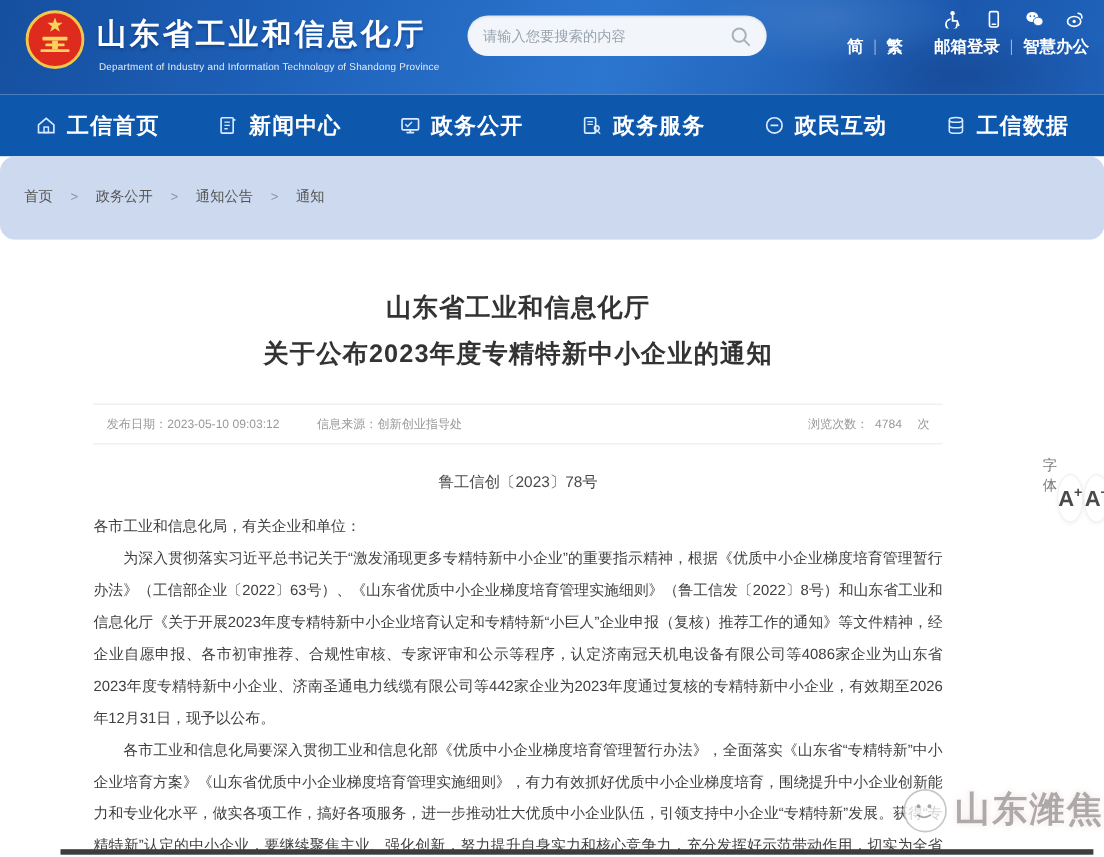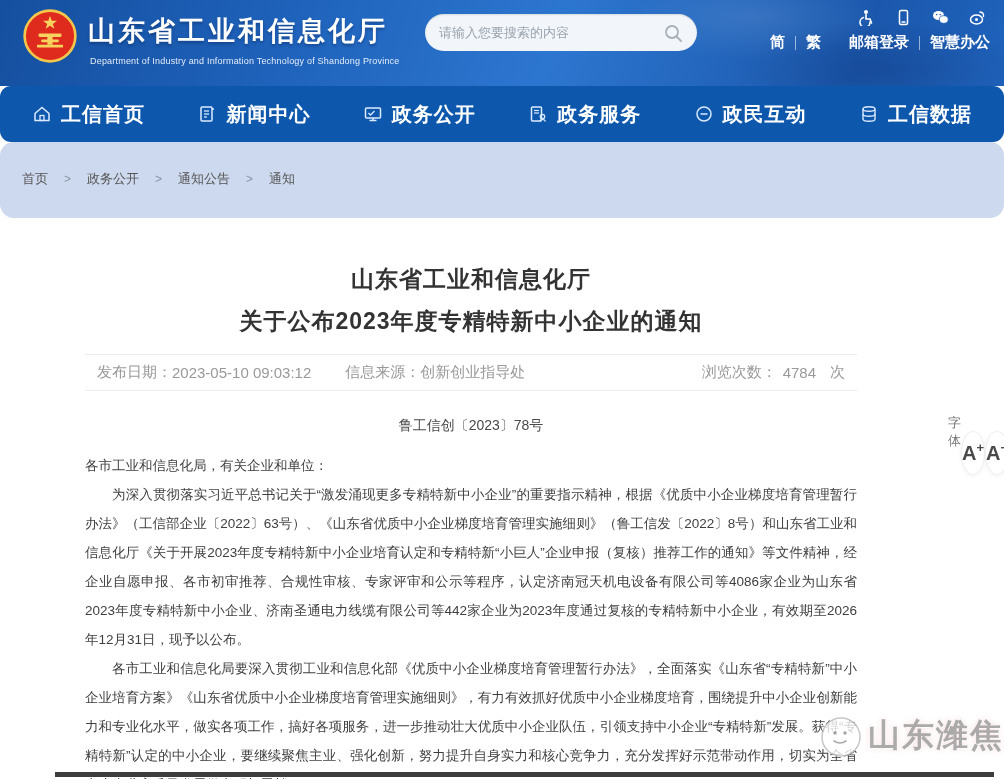--- a/index.html
+++ b/index.html
@@ -50,21 +50,21 @@
     display:flex; align-items:center; gap:10px;
     color:#fff; font-size:15px; font-weight:bold;
   }
   .topright-links .lk { cursor:pointer; white-space:nowrap; }
   .vdiv { width:1px; height:14px; background:rgba(255,255,255,0.55); }
   .gap8 { width:8px; }
   
   .nav {
     position:absolute; top:86px; left:0; width:1004px; height:56px;
     background:#0d57ad; display:flex; align-items:center;
-    justify-content:space-between; padding:0 32px;border-radius:11px;
+    justify-content:space-between; padding:0 32px;
   }
   .nav-item {
     display:flex; align-items:center; gap:9px; cursor:pointer;
     color:#fff; font-size:20px; font-weight:bold; letter-spacing:1px;
   }
   .nav-item svg { width:20px; height:20px; display:block; }
   
   .band { position:absolute; top:142px; left:0; width:1004px; height:76px; background:#cdd9ee;border-radius:14px; }
   .breadcrumb {
     position:absolute; top:28px; left:22px;
@@ -72,24 +72,24 @@
     font-size:13px; color:#555;
   }
   .breadcrumb .crumb { cursor:pointer; }
   .breadcrumb .sep { color:#8a93a5; font-size:12px; }
   
   .main { position:absolute; top:218px; left:0; width:1004px; height:561px; background:#fff; }
   .article { position:absolute; left:85px; top:0; width:772px; }
   .article-title { text-align:center; margin-top:40px; color:#333; }
   .article-title .t-line { font-size:23px; font-weight:bold; line-height:42px; letter-spacing:1px; }
   .meta-row {
-    margin-top:12px; height:37px;
+    margin-top:25px; height:37px;
     border-top:1px solid #ececec; border-bottom:1px solid #ececec;
     display:flex; align-items:center; justify-content:space-between;
-    font-size:15px; color:#999; padding:0 12px;
+    font-size:11px; color:#999; padding:0 12px;
   }
   .meta-left { display:flex; gap:34px; }
   .meta-left .pair, .meta-right { display:flex; align-items:center; }
   .meta-right .views-num { margin:0 14px 0 6px; }
   .doc-number { text-align:center; margin-top:26px; font-size:14px; color:#4a4a4a; }
   .body-text { margin-top:16px; font-size:13.5px; color:#3f3f3f; line-height:29px; text-align:justify; }
   .body-text p { margin:0; }
   .body-text p.indent { text-indent:2em; }
   
   .side-tools {

